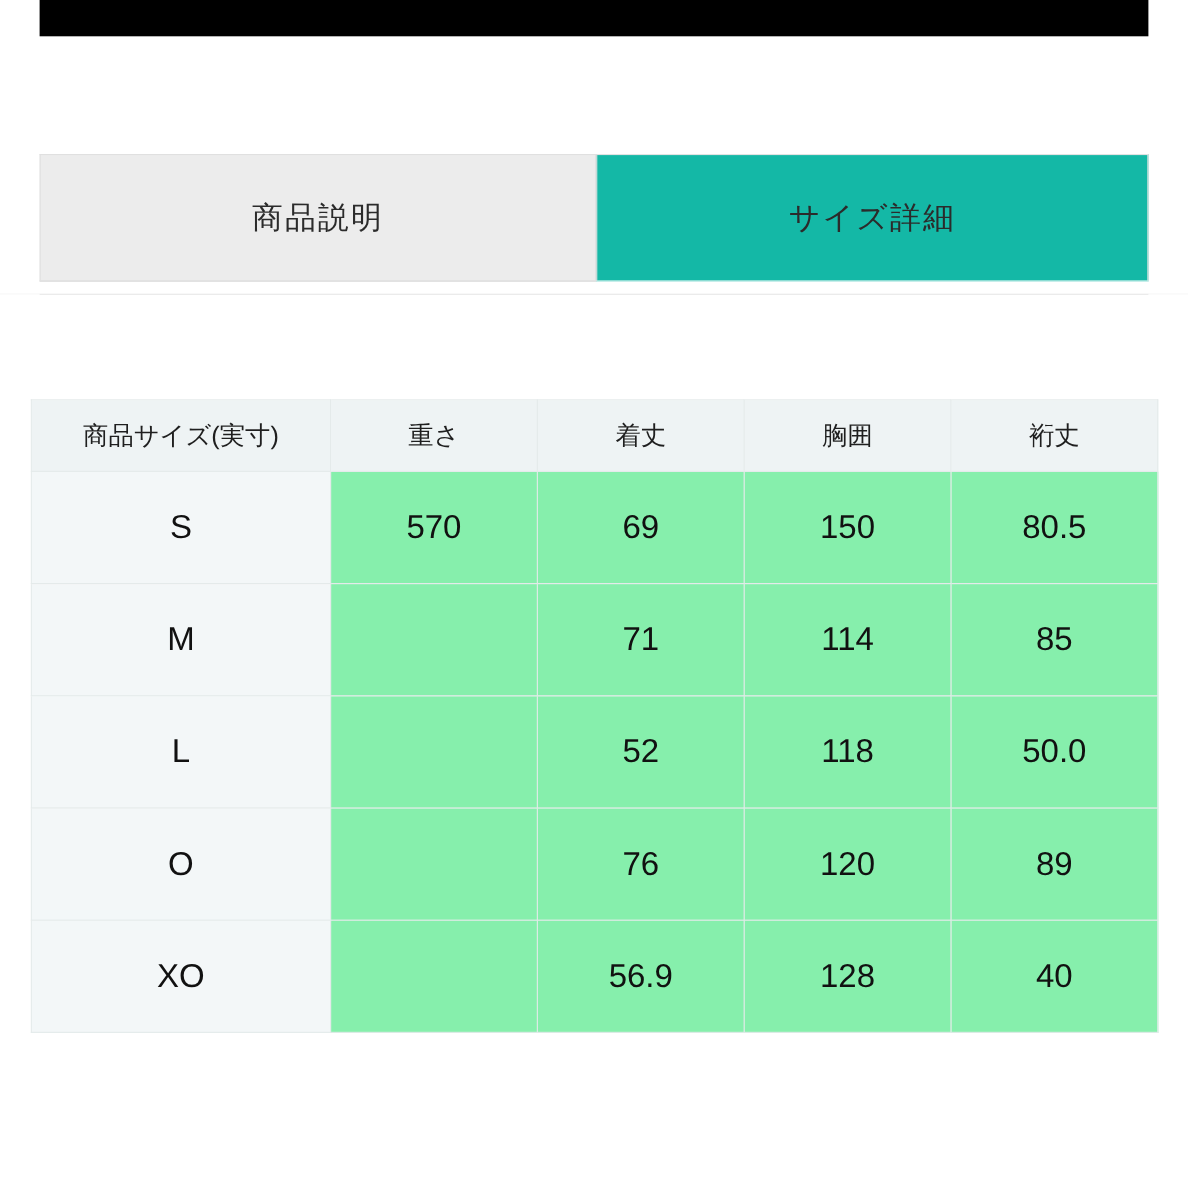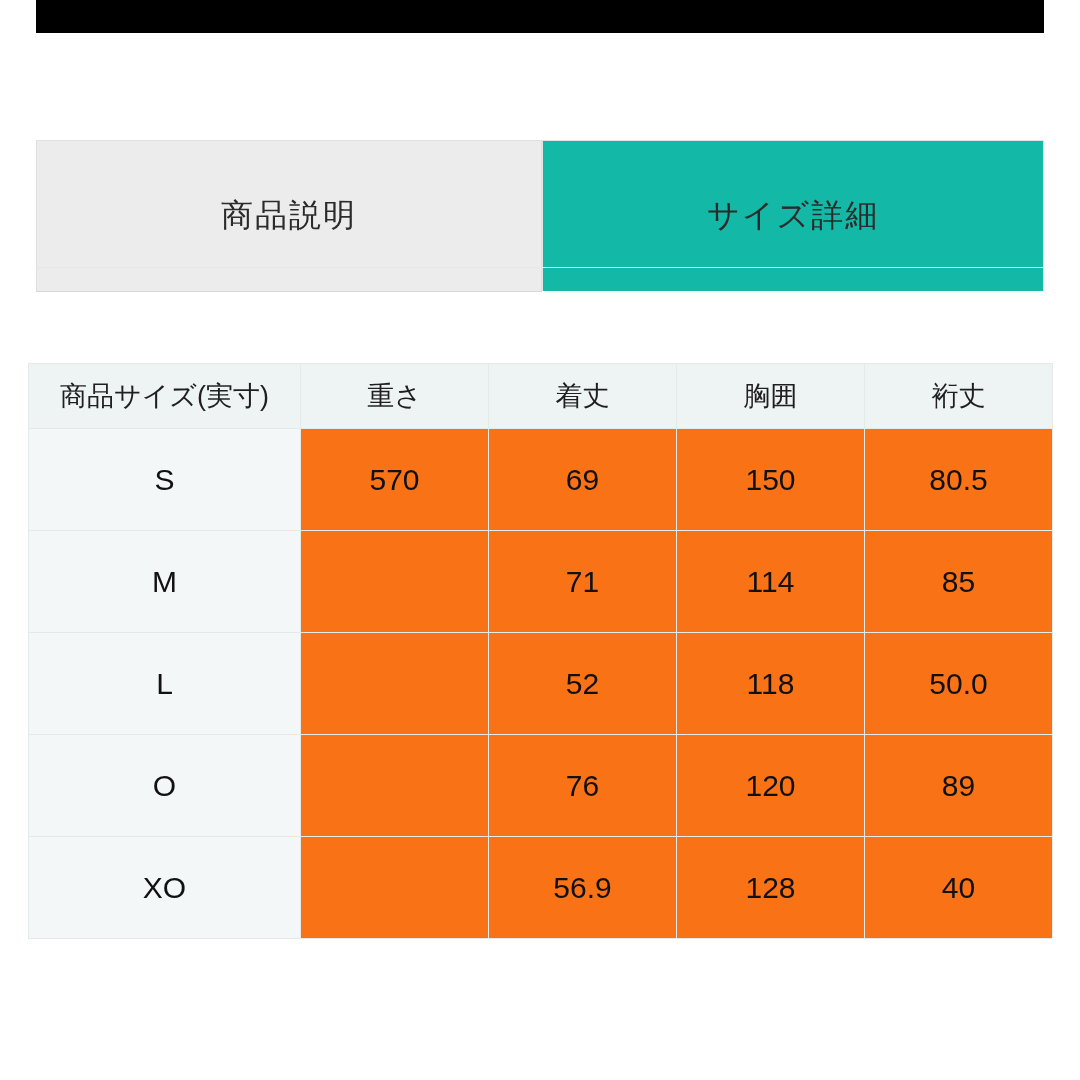--- a/index.html
+++ b/index.html
@@ -35,26 +35,26 @@
   .tabs {
     position: absolute;
     left: 0;
     top: 140px;
     width: 1080px;
     height: 128px;
   }
   .tab {
     position: absolute;
     top: 0;
-    height: 152px;
+    height: 116px;
     box-sizing: border-box;
     display: flex;
     align-items: center;
     justify-content: center;
-    font-size: 32px;
+    font-size: 28px;
     letter-spacing: 2px;
     color: #2b2b2b;
   }
   .tab-inactive {
     left: 36px;
     width: 506px;
     background: #ececec;
     border: 1px solid #e0e0e0;
     border-bottom: 1px solid #d8d8d8;
   }
@@ -102,33 +102,33 @@
   .size-table th,
   .size-table td {
     border: 1px solid #e4eaea;
     text-align: center;
     vertical-align: middle;
     font-weight: normal;
   }
   .size-table thead th {
     background: #eef3f4;
     height: 62px;
-    font-size: 27px;
+    font-size: 23px;
     color: #1f1f1f;
   }
   .size-table tbody td {
     height: 99px;
     font-size: 30px;
     color: #111111;
   }
   .size-table tbody td.label-cell {
     background: #f3f7f8;
   }
   .size-table tbody td.value-cell {
-    background: #f97316;
+    background: #86efac;
   }
   .col-label { width: 272px; }
   .col-1 { width: 188px; }
   .col-2 { width: 188px; }
   .col-3 { width: 188px; }
   .col-4 { width: 188px; }
 </style>
 </head>
 <body>
 

